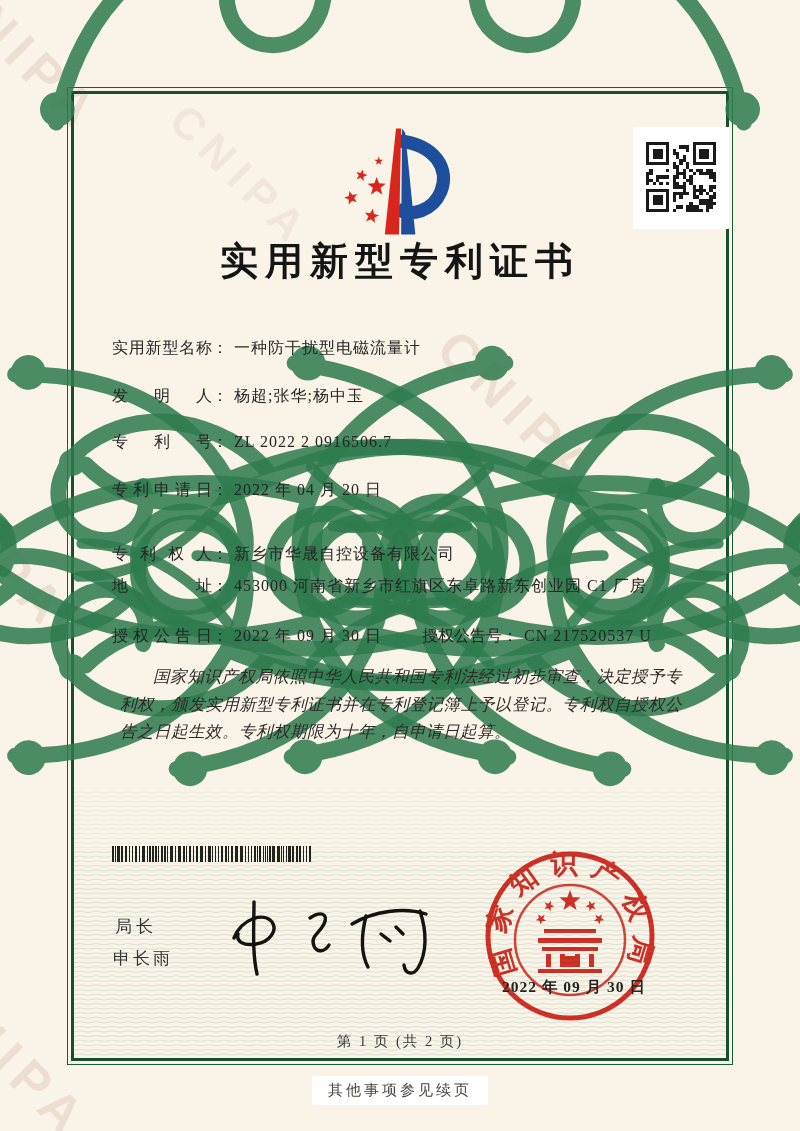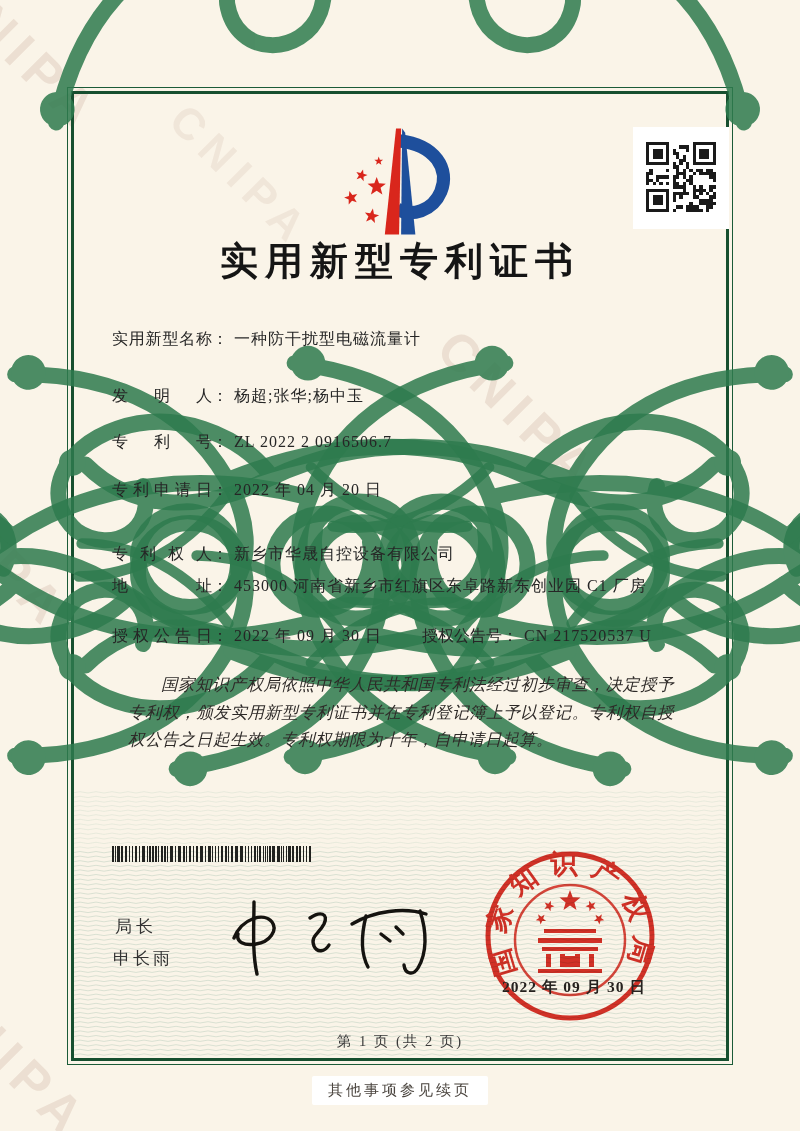--- a/index.html
+++ b/index.html
@@ -22,21 +22,21 @@
   .center-line{position:absolute;left:35px;width:730px;text-align:center;}
   .doc-title{top:236px;font-size:38px;font-weight:bold;letter-spacing:7px;color:#151515;}
   
   .field{position:absolute;left:112px;font-size:16px;color:#262626;white-space:nowrap;}
   .flabel{display:inline-block;width:100px;text-align:justify;text-align-last:justify;}
   .fcolon{display:inline-block;margin-right:6px;}
   .fvalue{letter-spacing:1px;}
   .flabel2{display:inline-block;margin-left:40px;}
   
   .paras{position:absolute;left:112px;top:655px;width:578px;}
-  .paras p{margin:16px;font-size:16.5px;line-height:27.5px;text-indent:2em;font-style:italic;
+  .paras p{margin:8px;font-size:16.5px;line-height:27.5px;text-indent:2em;font-style:italic;
            letter-spacing:.5px;color:#2e2a28;text-align:justify;}
   
   .barcode{position:absolute;left:112px;top:846px;height:16px;display:flex;align-items:stretch;}
   .barcode span{display:block;background:#22221f;}
   .signer-title{position:absolute;left:115px;top:915px;font-size:17px;letter-spacing:4px;color:#333;}
   .signer-name{position:absolute;left:113px;top:947px;font-size:17px;letter-spacing:3px;color:#333;}
   .signature{position:absolute;left:224px;top:896px;width:215px;height:85px;}
   .seal{position:absolute;left:482px;top:848px;width:176px;height:176px;mix-blend-mode:multiply;opacity:.95;}
   .seal-date{position:absolute;left:496px;top:977px;width:156px;text-align:center;font-size:15.5px;
              letter-spacing:1px;color:#26221f;font-weight:bold;}
@@ -290,21 +290,21 @@
         <rect x="13" y="20" width="1" height="1" fill="#1a1a1a"></rect>
         <rect x="14" y="20" width="1" height="1" fill="#1a1a1a"></rect>
         <rect x="15" y="20" width="1" height="1" fill="#1a1a1a"></rect>
         <rect x="16" y="20" width="1" height="1" fill="#1a1a1a"></rect>
         <rect x="18" y="20" width="1" height="1" fill="#1a1a1a"></rect>
       </svg>
   </div>
 
   <div class="center-line doc-title">实用新型专利证书</div>
 
-  <div class="field" style="top:329px">
+  <div class="field" style="top:338px">
     <span class="flabel">实用新型名称</span><span class="fcolon">：</span><span class="fvalue">一种防干扰型电磁流量计</span>
   </div>
   <div class="field" style="top:386px">
     <span class="flabel">发明人</span><span class="fcolon">：</span><span class="fvalue">杨超;张华;杨中玉</span>
   </div>
   <div class="field" style="top:432px">
     <span class="flabel">专利号</span><span class="fcolon">：</span><span class="fvalue">ZL 2022 2 0916506.7</span>
   </div>
   <div class="field" style="top:480px">
     <span class="flabel">专利申请日</span><span class="fcolon">：</span><span class="fvalue">2022 年 04 月 20 日</span>

